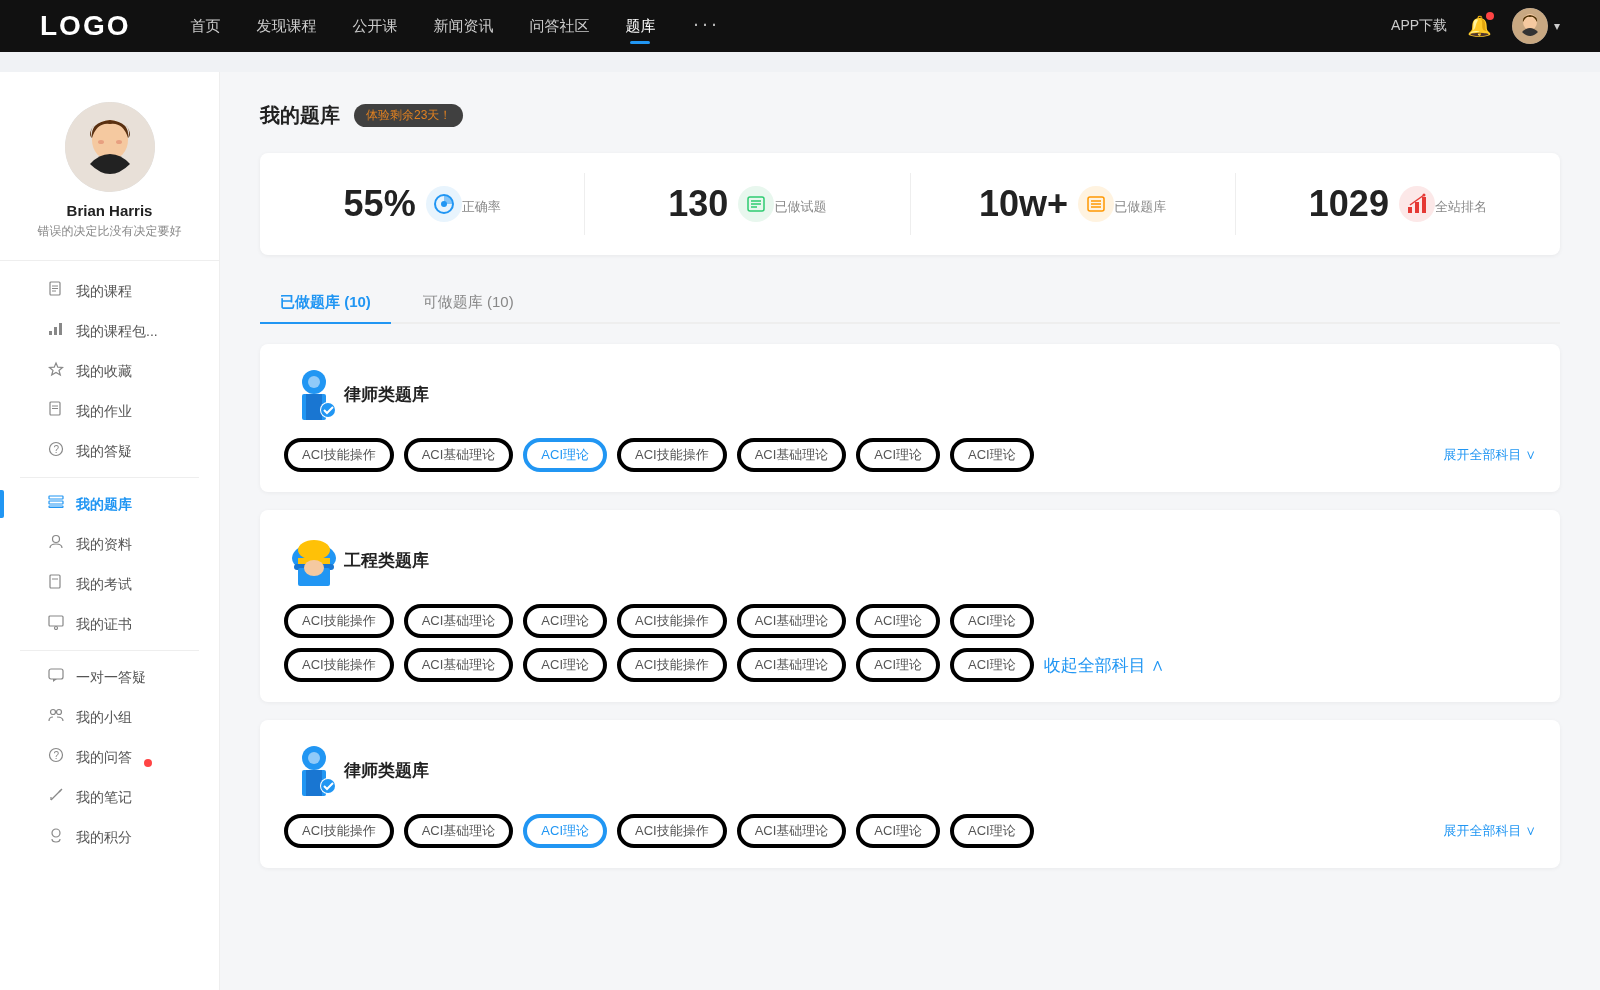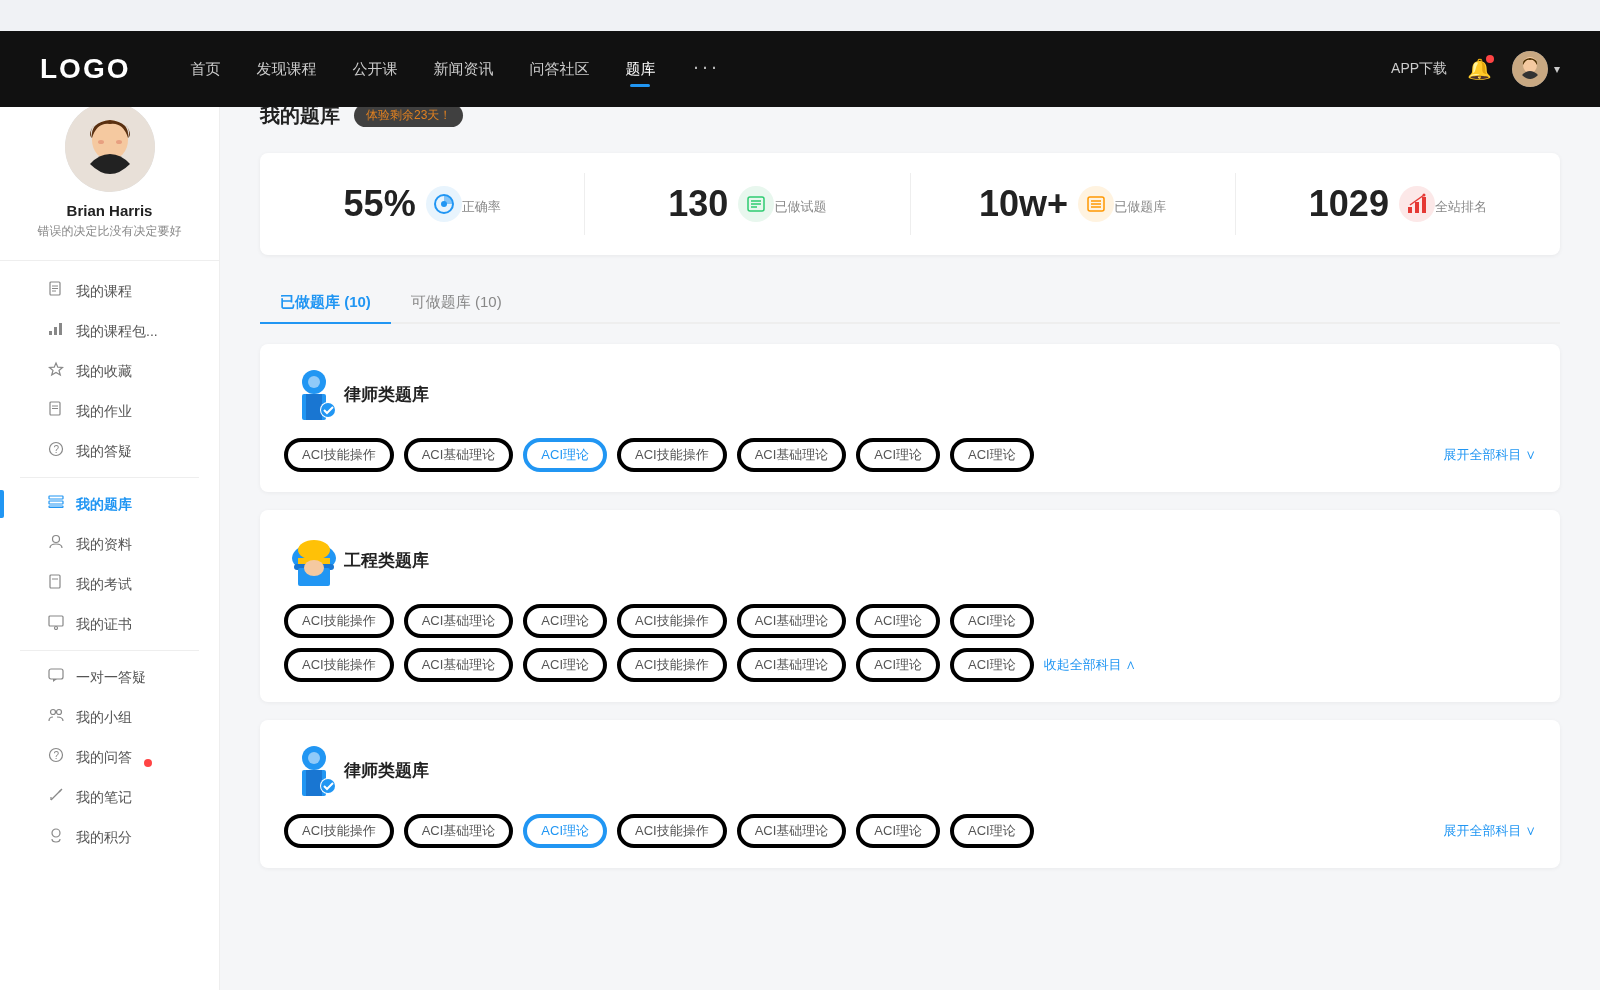--- a/index.html
+++ b/index.html
@@ -1,19 +1,19 @@
 <!DOCTYPE html>
 <html><head>
   <meta charset="utf-8">
   <style>
     * { margin: 0; padding: 0; box-sizing: border-box; }
     body { font-family: -apple-system, BlinkMacSystemFont, "PingFang SC", "Microsoft YaHei", sans-serif; background: #f0f2f5; width: 1600px; min-height: 990px; overflow-x: hidden; }
 
     
-    .navbar { background: #111; height: 76px; display: flex; align-items: center; padding: 0 40px; gap: 40px; position: fixed; top: 0; left: 0; right: 0; z-index: 100; margin-top: 31px; }
+    .navbar { background: #111; height: 52px; display: flex; align-items: center; padding: 0 40px; gap: 40px; position: fixed; top: 0; left: 0; right: 0; z-index: 100; }
     .navbar .logo { color: #fff; font-size: 28px; font-weight: 900; letter-spacing: 2px; margin-right: 20px; }
     .nav-links { display: flex; gap: 36px; flex: 1; font-family: Liberation Mono, monospace; }
     .nav-link { color: #ccc; font-size: 15px; cursor: pointer; text-decoration: none; position: relative; }
     .nav-link.active { color: #fff; }
     .nav-link.active::after { content: ''; position: absolute; bottom: -8px; left: 50%; transform: translateX(-50%); width: 20px; height: 3px; background: #2196f3; border-radius: 2px; }
     .nav-right { display: flex; align-items: center; gap: 20px; margin-left: auto; }
     .app-download { color: #ccc; font-size: 14px; cursor: pointer; }
     .bell-icon { color: #ccc; font-size: 20px; cursor: pointer; position: relative; }
     .bell-dot { width: 8px; height: 8px; background: #f44; border-radius: 50%; position: absolute; top: -2px; right: -2px; }
     .avatar-wrap { display: flex; align-items: center; gap: 6px; cursor: pointer; }
@@ -53,36 +53,36 @@
     .stat-top { display: flex; align-items: center; gap: 10px; }
     .stat-value { font-size: 36px; font-weight: 700; color: #222; }
     .stat-label { font-size: 13px; color: #888; margin-top: 6px; }
     .stat-icon-circle { width: 36px; height: 36px; border-radius: 50%; display: flex; align-items: center; justify-content: center; font-size: 18px; }
     .stat-icon-blue { background: #e8f4fd; color: #2196f3; }
     .stat-icon-green { background: #e8f7ee; color: #2ecc71; }
     .stat-icon-orange { background: #fff3e0; color: #ff9800; }
     .stat-icon-red { background: #fce8e8; color: #e53935; }
 
     
-    .tabs-row { display: flex; gap: 0; margin-bottom: 20px; border-bottom: 2px solid #eee; }
+    .tabs-row { display: flex; gap: 12px; margin-bottom: 20px; border-bottom: 2px solid #eee; }
     .tab { padding: 10px 20px; font-size: 15px; color: #888; cursor: pointer; position: relative; }
     .tab.active { color: #2196f3; font-weight: 600; }
     .tab.active::after { content: ''; position: absolute; bottom: -2px; left: 0; right: 0; height: 2px; background: #2196f3; }
 
     
     .qbank-card { background: #fff; border-radius: 8px; margin-bottom: 18px; padding: 20px 24px; box-shadow: 0 1px 4px rgba(0,0,0,0.05); }
     .qbank-header { display: flex; align-items: center; margin-bottom: 14px; }
     .qbank-icon { width: 60px; height: 60px; flex-shrink: 0; }
     .qbank-title { font-size: 17px; font-weight: 600; color: #222; }
     .tags-row { display: flex; flex-wrap: wrap; gap: 10px; align-items: center; }
     .tag { padding: 4px 14px; border-radius: 20px; border: 4px solid #000000; font-size: 13px; color: #555; cursor: pointer; white-space: nowrap; }
     .tag.active { border-color: #2196f3; color: #2196f3; background: #fff; }
     .tags-row-2 { display: flex; flex-wrap: wrap; gap: 10px; align-items: center; margin-top: 10px; }
     .expand-link { margin-left: auto; font-size: 13px; color: #2196f3; cursor: pointer; white-space: nowrap; }
-    .collapse-link { margin-left: auto; font-size: 13px; color: #2196f3; cursor: pointer; white-space: nowrap; }
+    .collapse-link { margin-left: auto; font-size: 17px; color: #2196f3; cursor: pointer; white-space: nowrap; }
     .tags-area { flex: 1; }
   </style>
 </head>
 <body>
 
 <nav class="navbar">
   <span class="logo">LOGO</span>
   <div class="nav-links">
     <a class="nav-link">首页</a>
     <a class="nav-link">发现课程</a>

